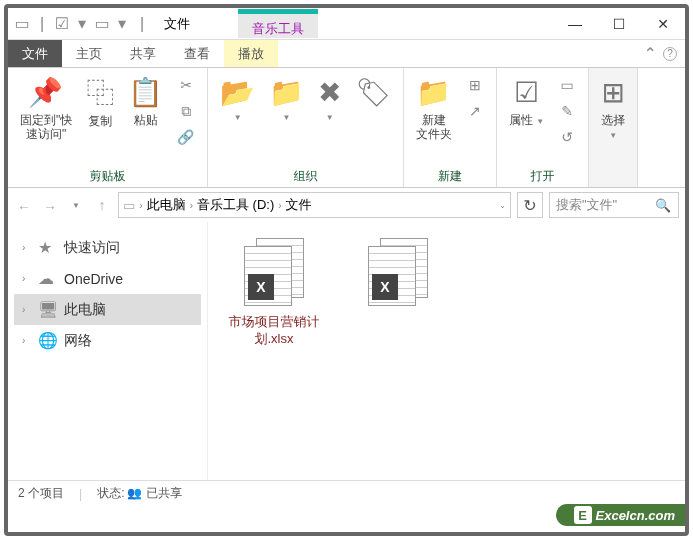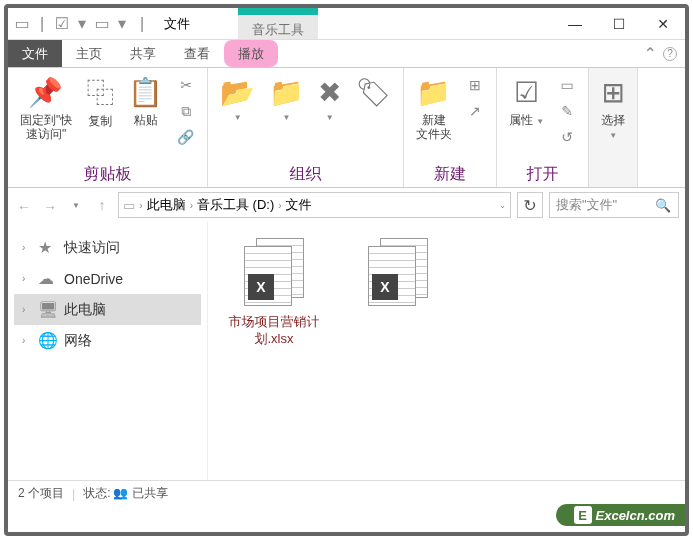--- a/index.html
+++ b/index.html
@@ -2,32 +2,32 @@
 <html><head>
 <meta charset="utf-8">
 <style>
 * { margin: 0; padding: 0; box-sizing: border-box; font-family: "Microsoft YaHei", "Segoe UI", sans-serif; }
 body { background: #fff; width: 693px; height: 540px; position: relative; }
 .wrapper { border: 4px solid #666; border-radius: 4px; width: 685px; height: 532px; margin: 4px; background: #fff; position: relative; overflow: hidden; }
 .titlebar { display: flex; align-items: center; height: 32px; background: #fff; border-bottom: 1px solid #ddd; }
 .tb-icons { display: flex; align-items: center; gap: 4px; padding: 0 6px; }
 .tb-icon { width: 16px; height: 16px; display: inline-flex; align-items: center; justify-content: center; color: #888; }
 .tb-title { font-size: 13px; padding: 0 8px; }
-.tb-context { background: #e8e8e8; padding: 6px 14px 0 14px; font-size: 13px; color: #737373; margin-left: 40px; border-top: 7px solid #14b8a6; }
+.tb-context { background: #e8e8e8; padding: 6px 14px 0 14px; font-size: 13px; color: #a21caf; margin-left: 40px; border-top: 5px solid #14b8a6; }
 .tb-controls { margin-left: auto; display: flex; }
 .tb-ctrl { width: 44px; height: 30px; display: flex; align-items: center; justify-content: center; color: #333; font-size: 14px; }
 .tabs { display: flex; height: 28px; background: #fff; border-bottom: 1px solid #ccc; align-items: stretch; }
 .tab { padding: 4px 14px; font-size: 13px; color: #555; display: flex; align-items: center; }
 .tab.active { background: #555; color: #fff; }
-.tab.context { background: #f9a8d4; border-radius: 8px; }
+.tab.context { background: #fef9c3; }
 .tabs-right { margin-left: auto; display: flex; align-items: center; gap: 6px; padding-right: 8px; }
 .ribbon { display: flex; height: 120px; border-bottom: 1px solid #ccc; }
 .ribbon-group { border-right: 1px solid #ddd; padding: 6px 8px 2px 8px; display: flex; flex-direction: column; align-items: center; }
 .rg-body { display: flex; gap: 6px; align-items: flex-start; flex: 1; }
-.rg-label { font-size: 16px; color: #701a75; padding-top: 2px; }
+.rg-label { font-size: 12px; color: #14532d; padding-top: 2px; }
 .rbtn-lg { display: flex; flex-direction: column; align-items: center; gap: 4px; padding: 2px 4px; }
 .rbtn-lg .ic { font-size: 28px; color: #777; }
 .rbtn-lg .lbl { font-size: 12px; color: #444; text-align: center; line-height: 1.2; }
 .rbtn-col { display: flex; flex-direction: column; gap: 4px; }
 .rbtn-sm { width: 26px; height: 22px; display: flex; align-items: center; justify-content: center; color: #888; font-size: 14px; }
 .addrbar { display: flex; align-items: center; height: 34px; padding: 4px 6px; gap: 6px; }
 .navbtns { display: flex; gap: 6px; align-items: center; color: #aaa; }
 .navbtn { width: 20px; height: 20px; display: flex; align-items: center; justify-content: center; font-size: 14px; }
 .crumb-box { flex: 1; border: 1px solid #ccc; height: 26px; display: flex; align-items: center; padding: 0 4px; gap: 4px; font-size: 13px; }
 .crumb-sep { color: #888; font-size: 10px; }
@@ -40,21 +40,21 @@
 .nav-item .icn { color: #888; font-size: 16px; width: 20px; }
 .nav-item.sel { background: #ddd; }
 .files { flex: 1; padding: 16px; display: flex; gap: 24px; align-items: flex-start; }
 .file { width: 100px; display: flex; flex-direction: column; align-items: center; gap: 6px; }
 .file-icon { width: 60px; height: 70px; position: relative; }
 .file-icon .sheet { position: absolute; width: 48px; height: 60px; border: 1px solid #999; background: repeating-linear-gradient(#fff 0 6px, #ccc 6px 7px), repeating-linear-gradient(90deg, #fff 0 10px, #ccc 10px 11px); }
 .file-icon .s1 { right: 0; top: 0; }
 .file-icon .s2 { left: 0; top: 8px; }
 .file-icon .badge { position: absolute; left: 4px; bottom: 8px; width: 26px; height: 26px; background: #444; color: #fff; display: flex; align-items: center; justify-content: center; font-weight: bold; font-size: 14px; }
 .file-name { font-size: 13px; text-align: center; line-height: 1.3; color: #7f1d1d; }
-.status { height: 26px; border-top: 1px solid #ddd; display: flex; align-items: center; padding: 0 10px; font-size: 12px; color: #555; gap: 8px; }
+.status { height: 26px; border-top: 1px solid #ddd; display: flex; align-items: center; padding: 0 10px; font-size: 12px; color: #555; gap: 15px; }
 .watermark { position: absolute; right: 0; bottom: 6px; background: #4a7a3a; color: #fff; padding: 2px 10px 2px 18px; border-radius: 12px 0 0 12px; font-size: 13px; font-style: italic; font-weight: bold; display: flex; align-items: center; gap: 4px; }
 .watermark .e { background: #fff; color: #4a7a3a; width: 18px; height: 18px; border-radius: 3px; display: inline-flex; align-items: center; justify-content: center; font-style: normal; }
 .dd { font-size: 8px; color: #888; }
 </style>
 </head>
 <body>
 
 <div class="wrapper">
   <div class="titlebar">
     <div class="tb-icons">

